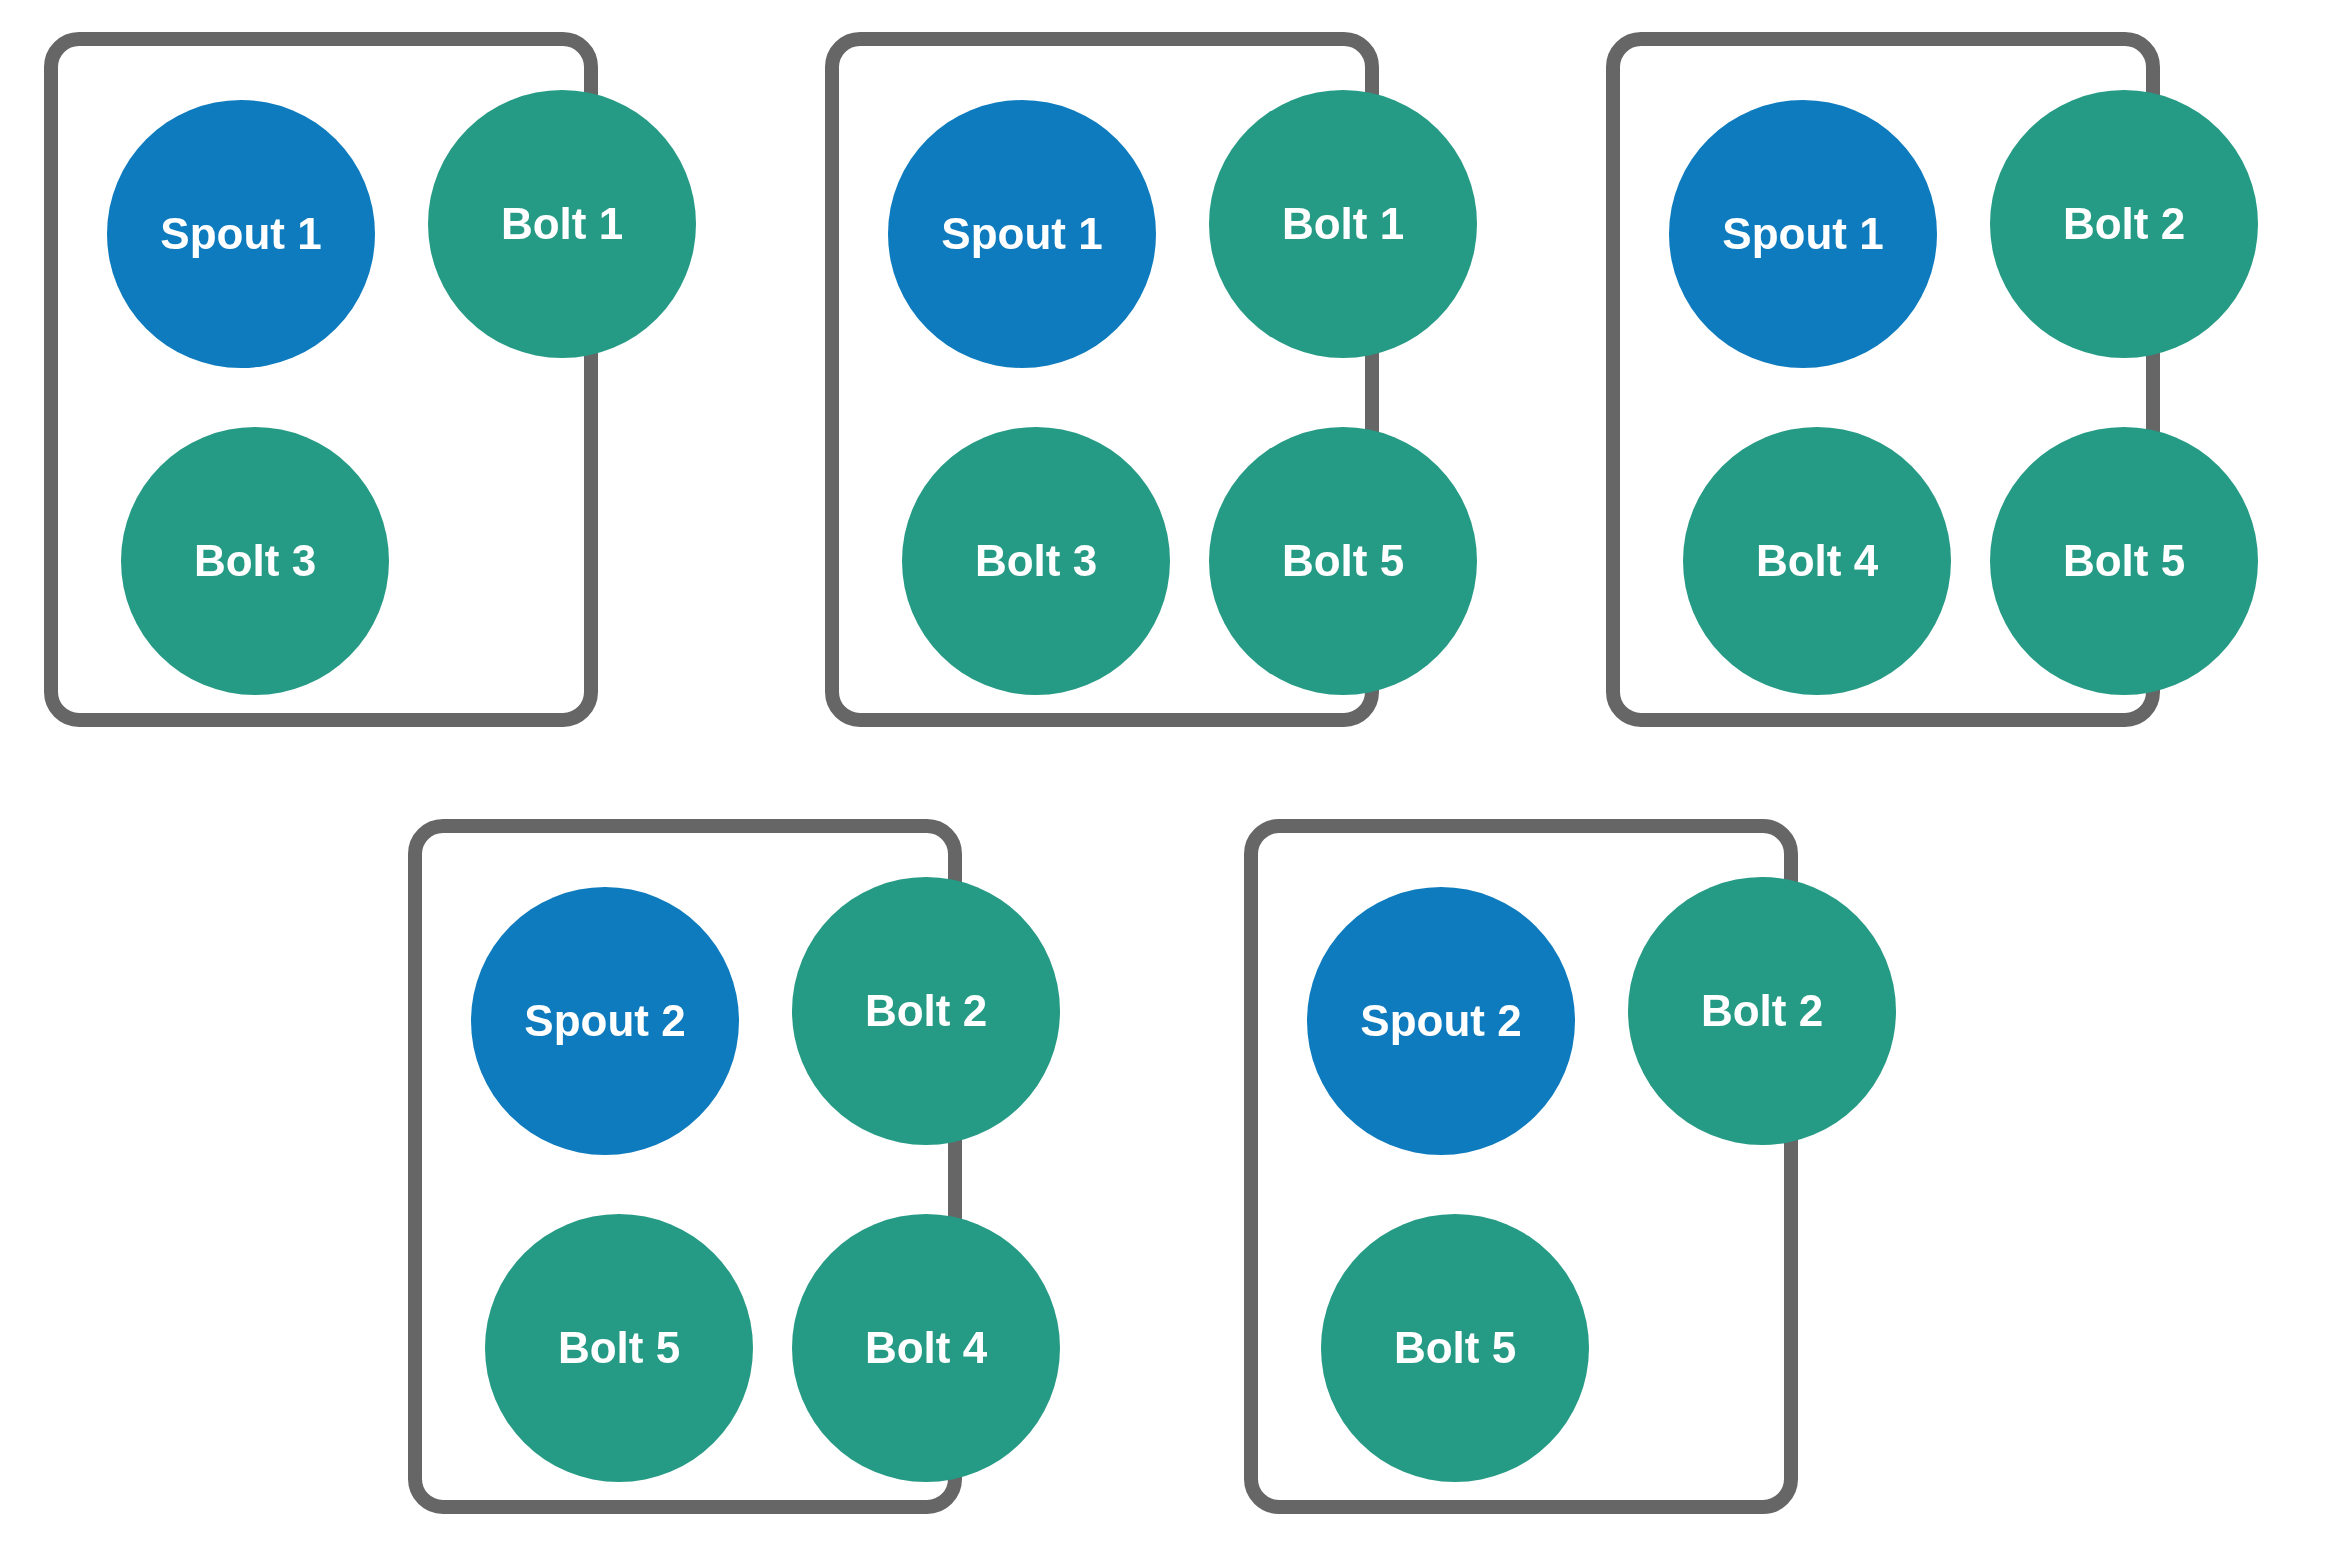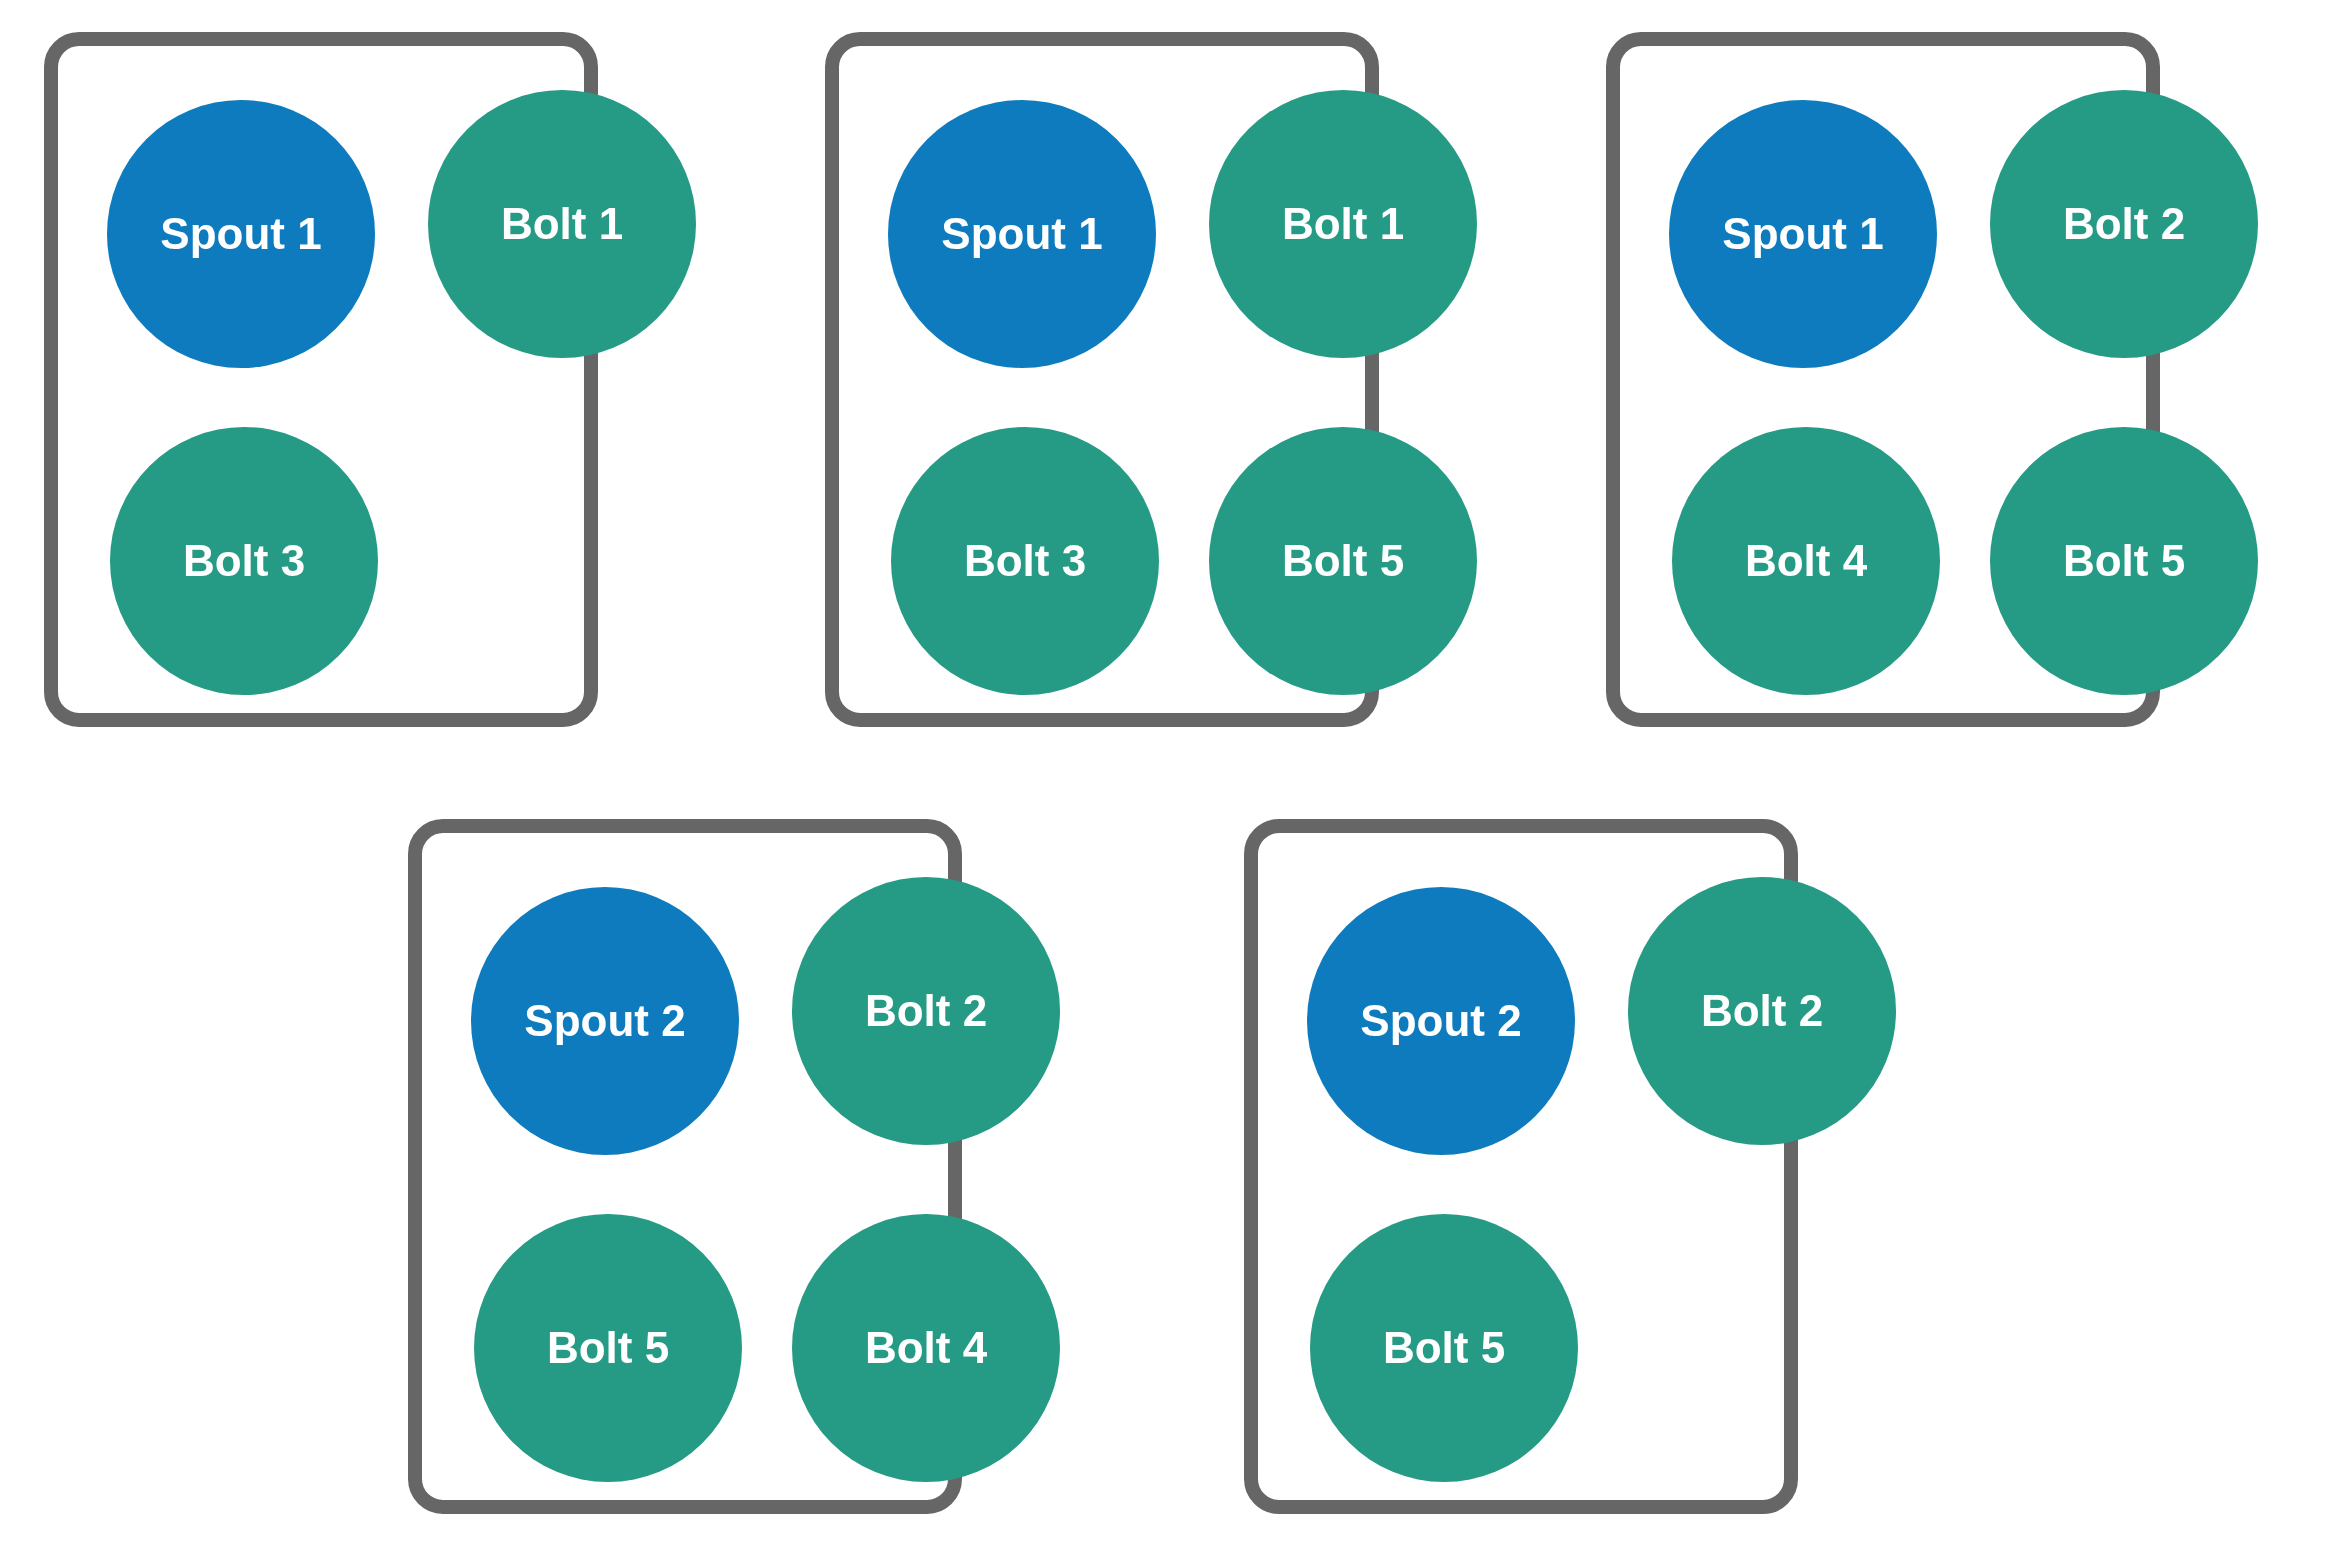--- a/index.html
+++ b/index.html
@@ -45,21 +45,21 @@
     color: #ffffff;
     font-size: 44px;
     font-weight: 700;
     letter-spacing: 0px;
     white-space: nowrap;
     text-align: center;
   }
   
   .slot-top-left     { left: 49px;  top: 54px; }
   .slot-top-right    { left: 370px; top: 44px; }
-  .slot-bottom-left  { left: 52px;  top: 381px; }
+  .slot-bottom-left  { left: 63px;  top: 381px; }
   .slot-bottom-right { left: 370px; top: 381px; }
 </style>
 </head>
 <body style="background: rgb(255, 255, 255);">
 
 <div class="diagram" id="diagram-root">
     <div class="card card-0" style="border-color: rgb(102, 102, 102);">
       <div class="node slot-top-left" style="background: rgb(13, 123, 189); color: rgb(255, 255, 255);">
         <span>Spout 1</span>
       </div>

